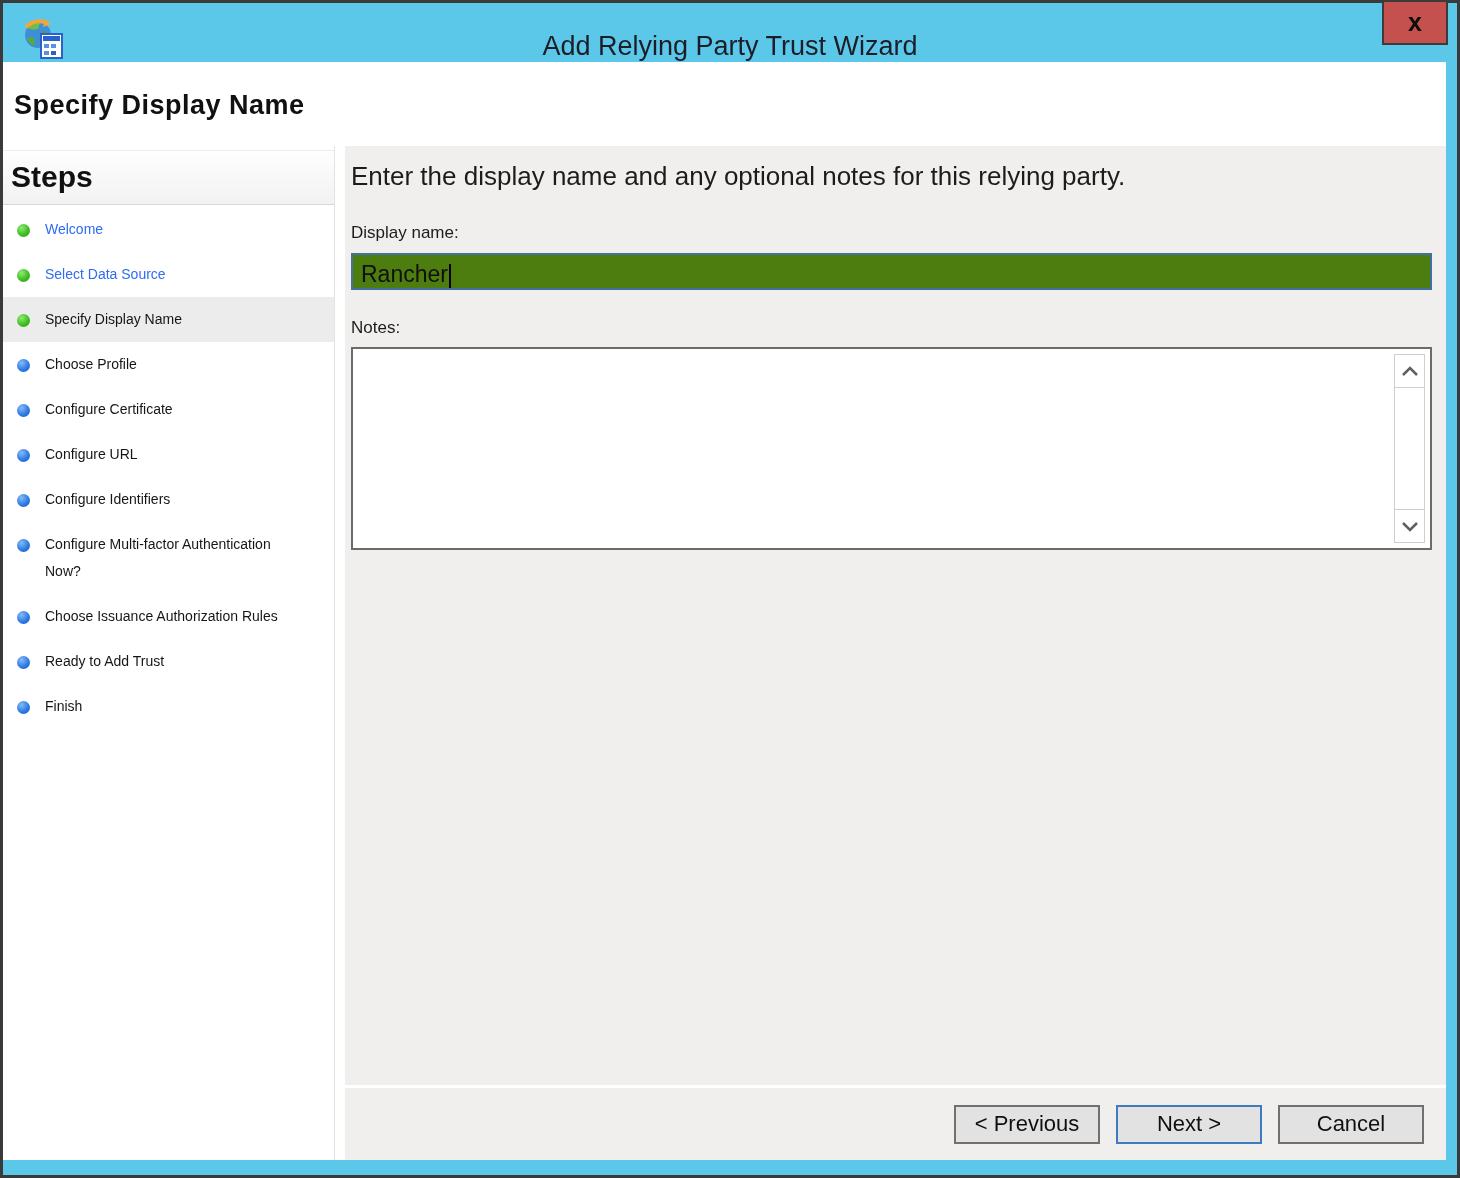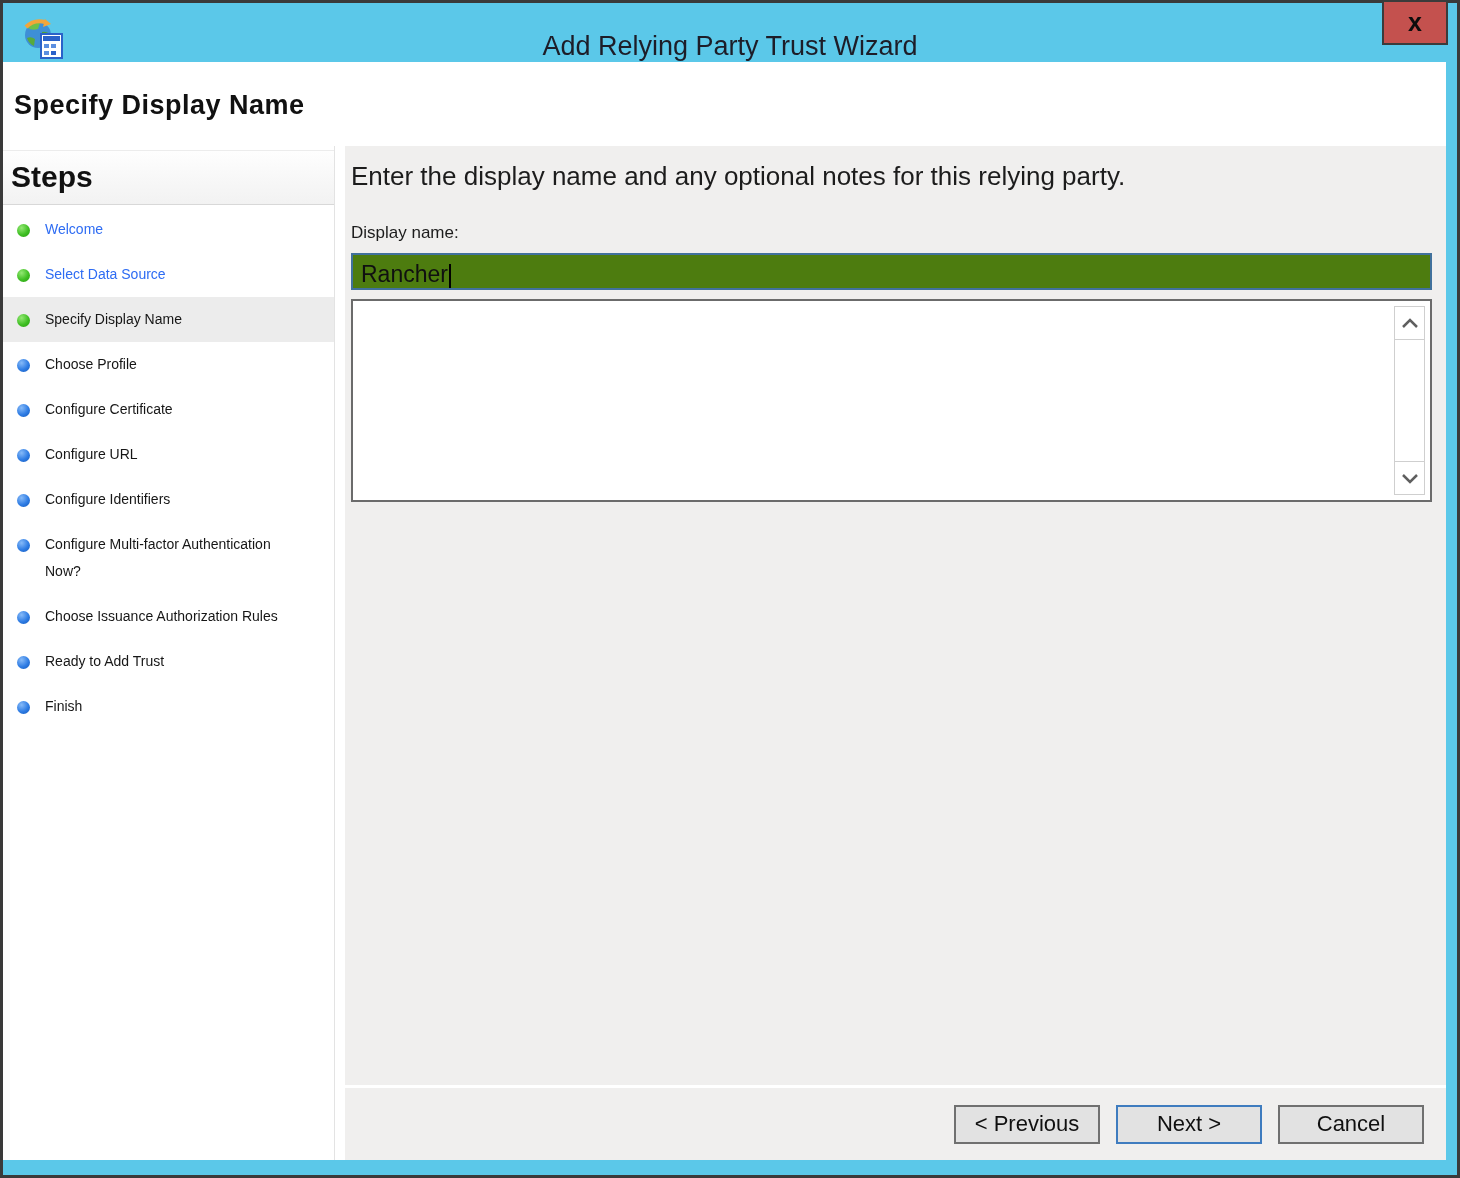--- a/index.html
+++ b/index.html
@@ -247,20 +247,21 @@
         <div class="content">
           <div class="content-inner">
             <div class="instruction">Enter the display name and any optional notes for this relying party.</div>
 
             <div class="field-label lbl-display">Display name:</div>
             <div class="textbox">
               <span>Rancher</span>
               <span class="caret"></span>
             </div>
 
+            <div class="field-label lbl-notes">Notes:</div>
             <div class="textarea">
               <div class="ta-body"></div>
               <div class="scrollbar">
                 <div class="sb-btn up">
                   <svg width="18" height="11" viewBox="0 0 18 11">
                     <polyline points="2,9 9,2 16,9" fill="none" stroke="#5f5f5f" stroke-width="2.5"></polyline>
                   </svg>
                 </div>
                 <div class="sb-track"></div>
                 <div class="sb-btn down">

